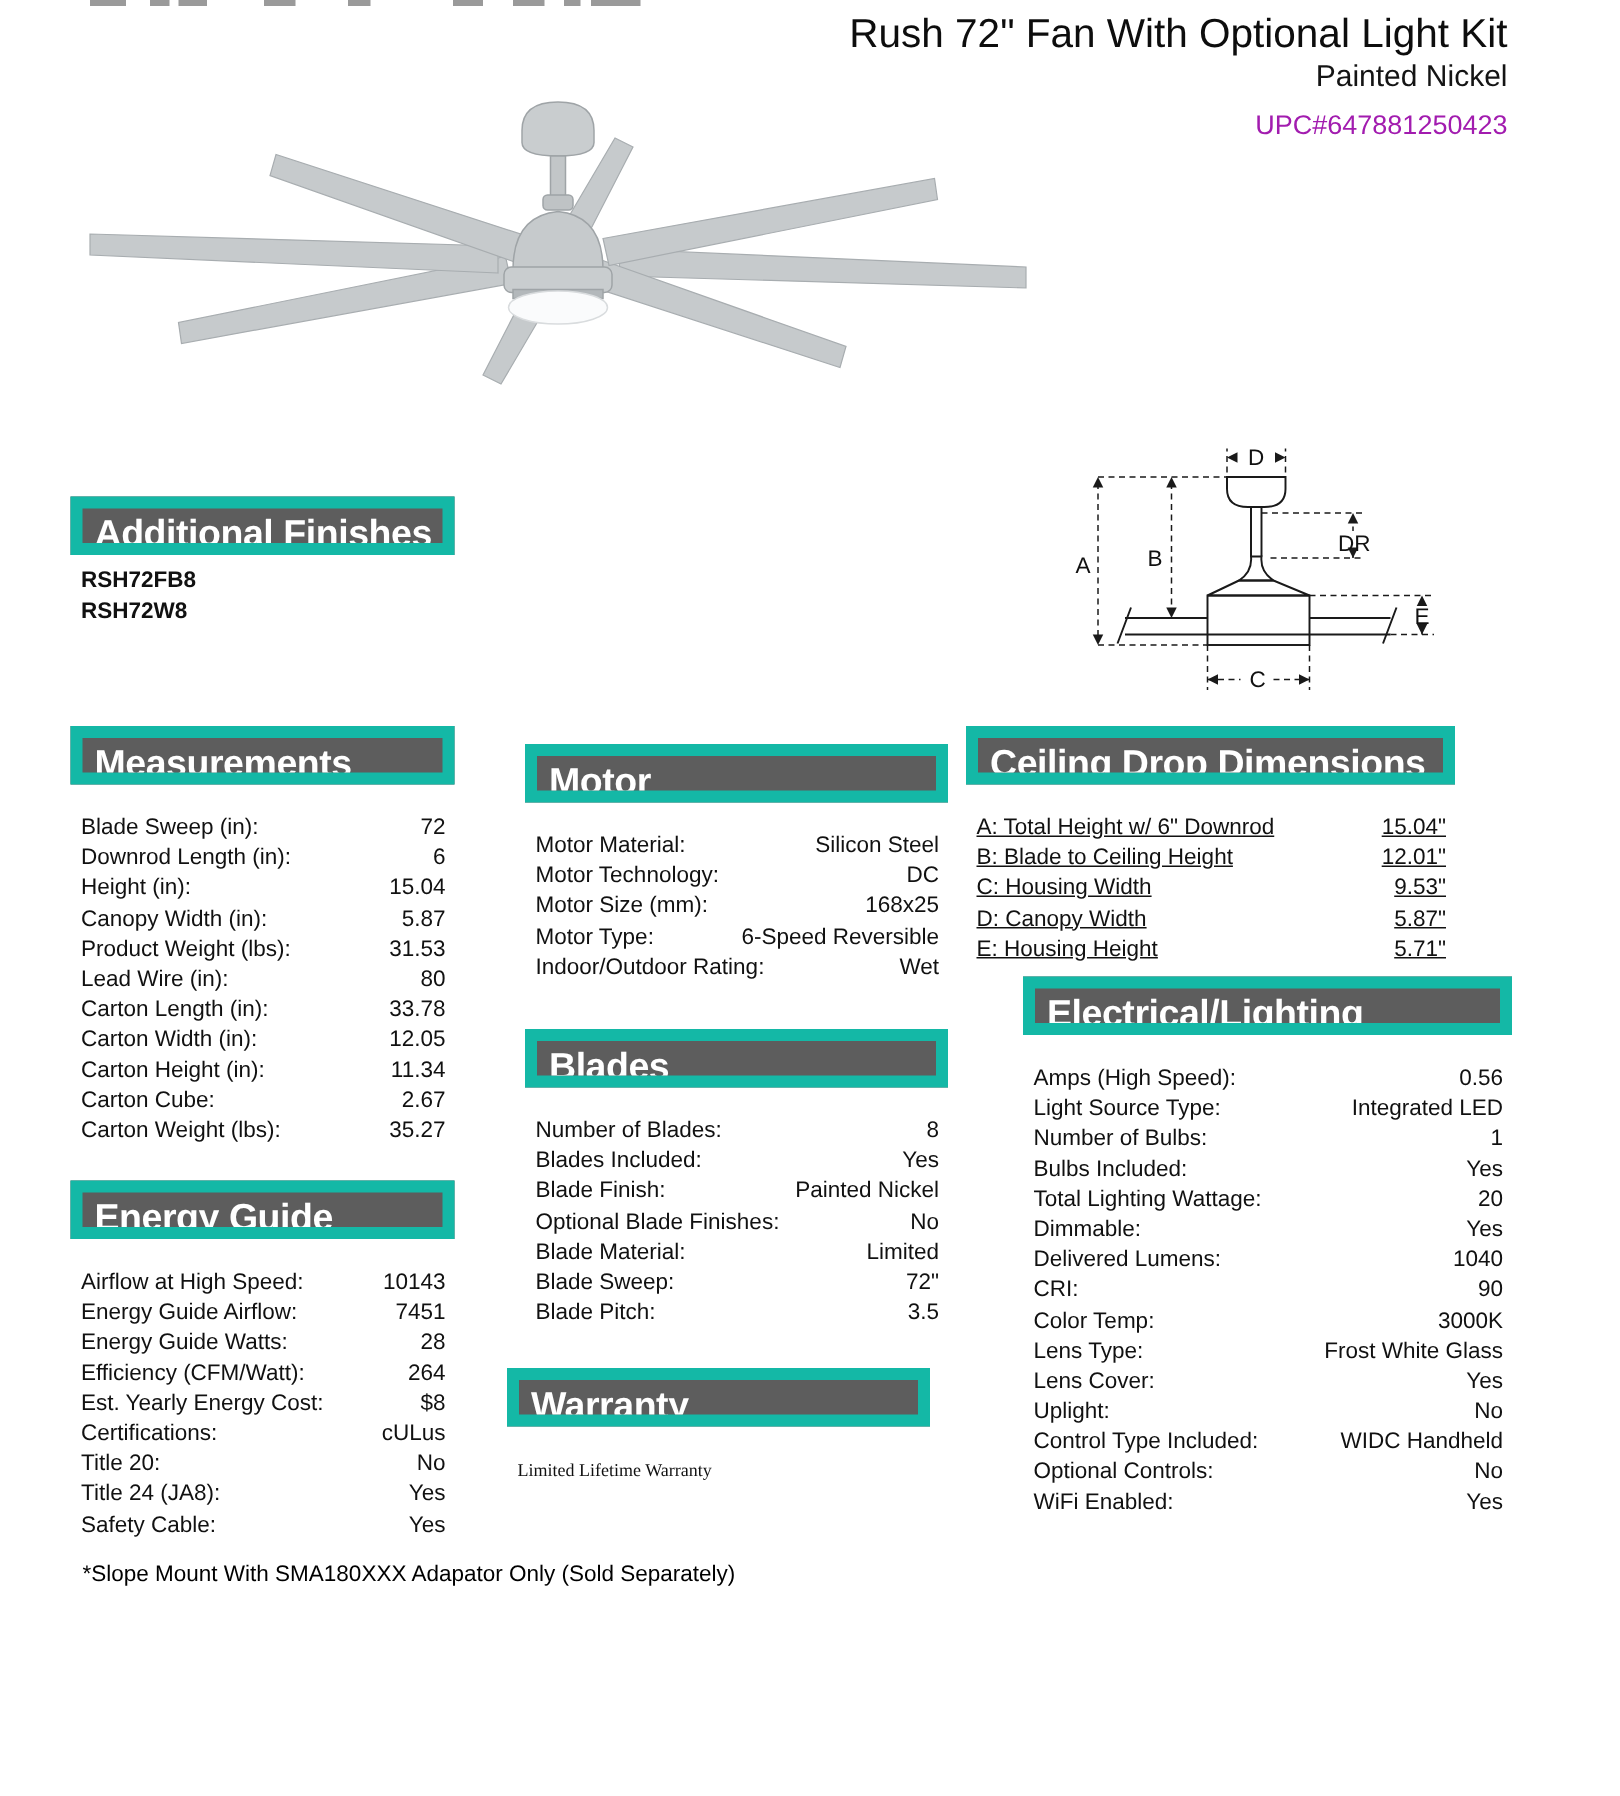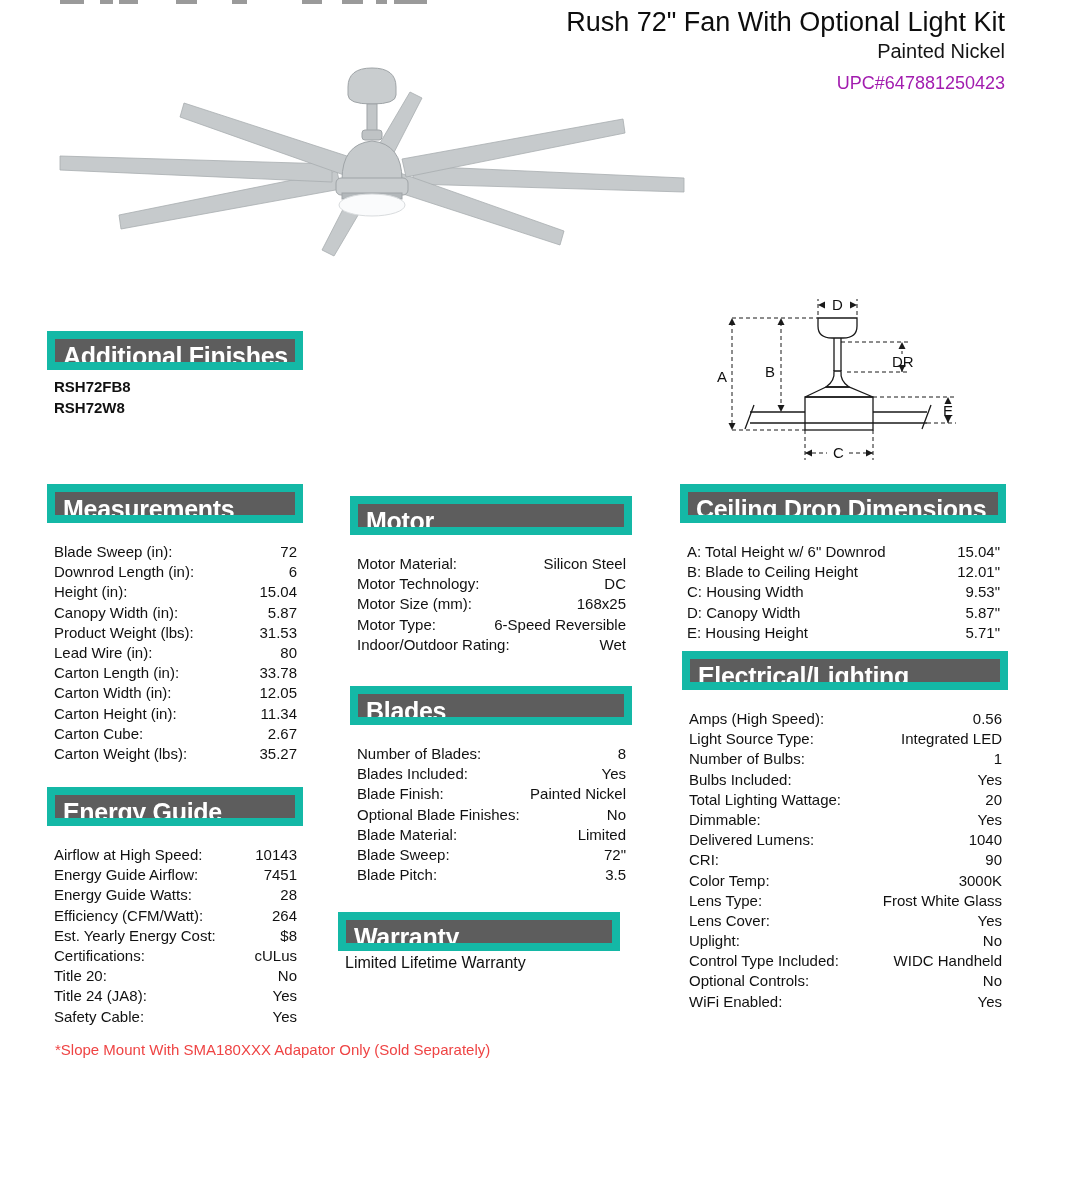--- a/index.html
+++ b/index.html
@@ -22,23 +22,23 @@
        padding-left:8px;box-sizing:border-box;white-space:nowrap;overflow:hidden;}
   .rows{margin-top:19px;}
   .spec-row{display:flex;justify-content:space-between;height:20.2px;
             font-size:15px;line-height:20.2px;white-space:nowrap;}
   .spec-label{padding-left:7px;}
   .spec-value{padding-right:6px;text-align:right;}
 
   .finish-list{margin-top:6px;}
   .finish-item{font-weight:bold;font-size:15px;line-height:21px;padding-left:7px;}
 
-  .warranty-text{font-size:16px;margin-top:3px;padding-left:7px;}
-
-  .footnote{position:absolute;left:55px;top:1041px;font-size:15px;color:#ef4444;}
+  .warranty-text{font-size:12px;margin-top:22px;padding-left:7px;font-family:Liberation Serif, serif;}
+
+  .footnote{position:absolute;left:55px;top:1041px;font-size:15px;color:#000000;}
 
   .fan-photo{position:absolute;left:25px;top:62px;}
   .dim-diagram{position:absolute;left:697px;top:286px;}
   svg text{font-family:"Liberation Sans",sans-serif;}
 </style>
 </head>
 <body>
 
 <div class="page">
 
@@ -288,21 +288,21 @@
           <span class="spec-value">3.5</span>
         </div>
       </div>
   </div>
 
   <div class="sec" style="left:338px;top:912px;width:282px;">
     <div class="bar">Warranty</div>
     <div class="warranty-text">Limited Lifetime Warranty</div>
   </div>
 
-  <div class="sec" style="left:680px;top:484px;width:326px;">
+  <div class="sec" style="left:644px;top:484px;width:326px;text-decoration:underline;">
     <div class="bar">Ceiling Drop Dimensions</div>
     <div class="rows">
         <div class="spec-row">
           <span class="spec-label">A: Total Height w/ 6" Downrod</span>
           <span class="spec-value">15.04"</span>
         </div>
         <div class="spec-row">
           <span class="spec-label">B: Blade to Ceiling Height</span>
           <span class="spec-value">12.01"</span>
         </div>

